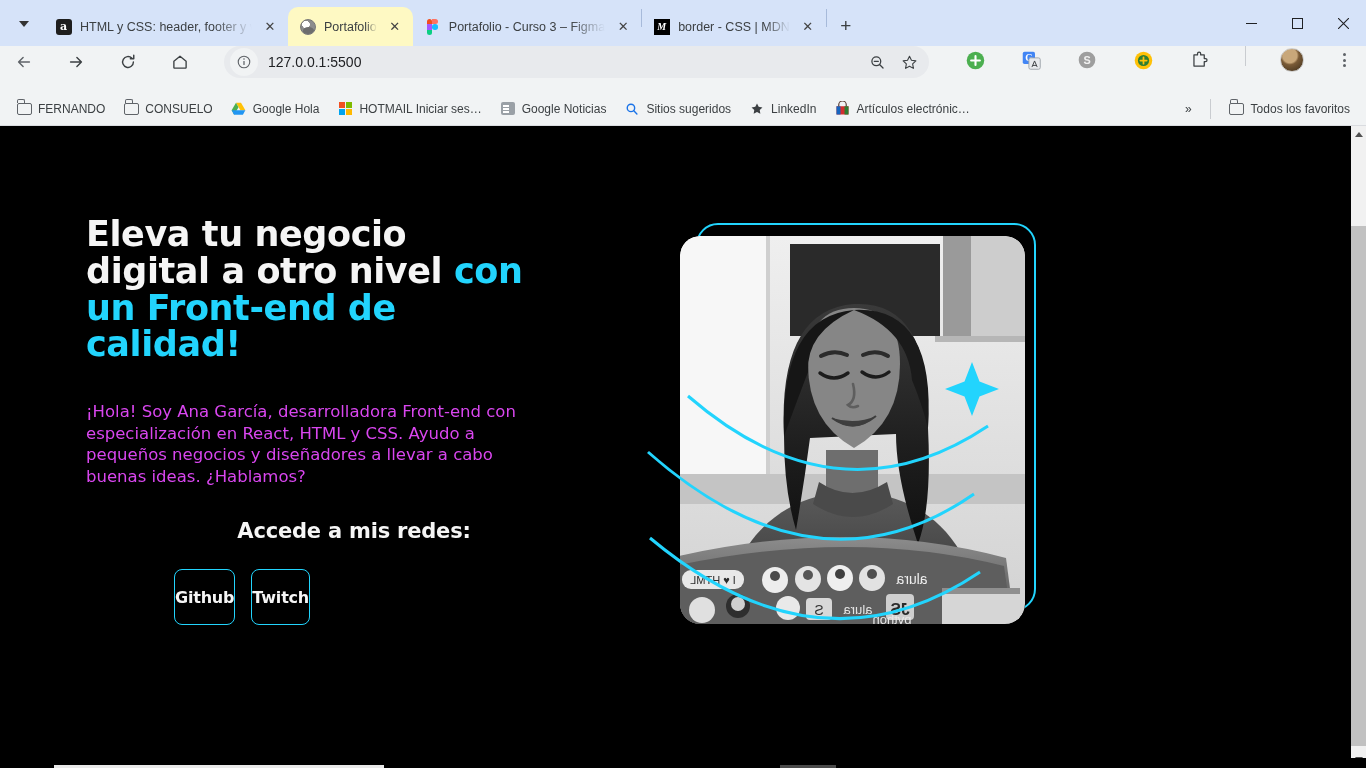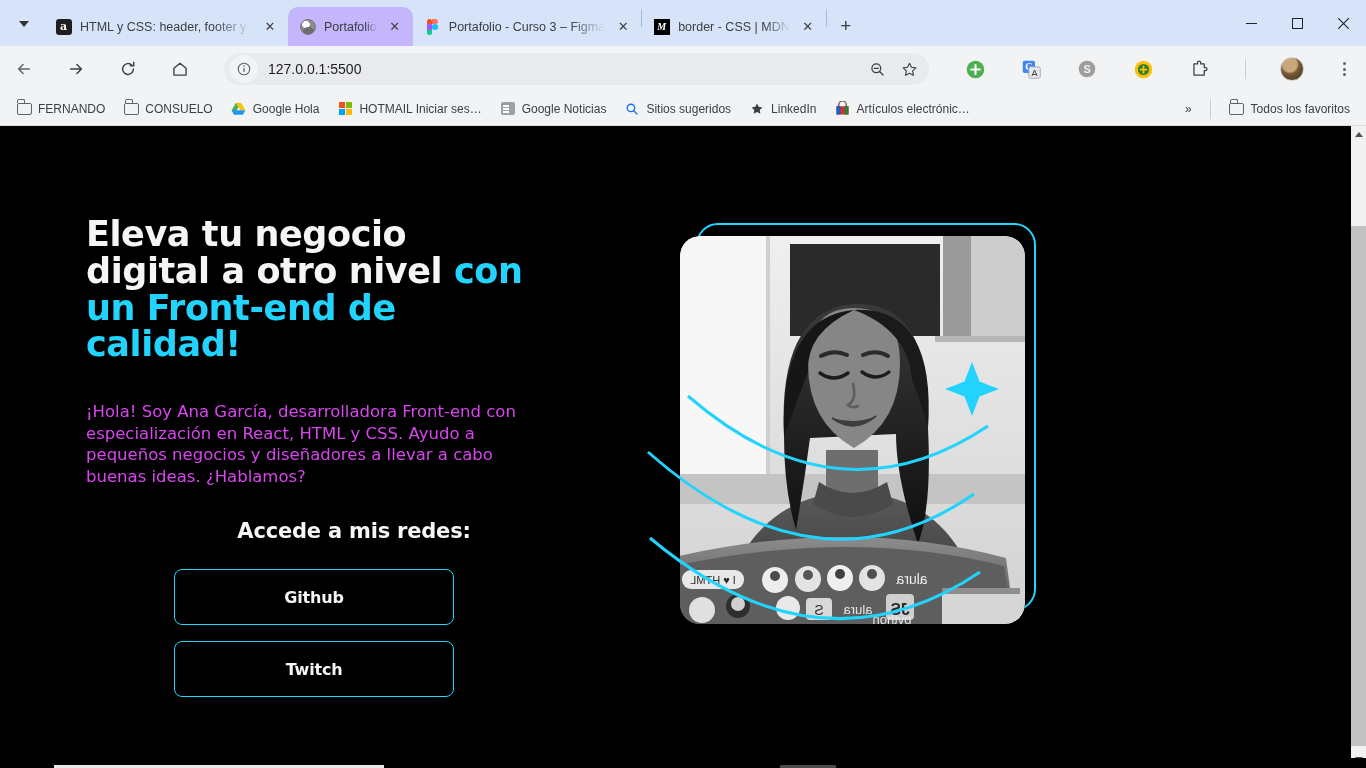--- a/index.html
+++ b/index.html
@@ -26,21 +26,21 @@
   .chev { width: 0; height: 0; border-left: 5px solid transparent;
           border-right: 5px solid transparent; border-top: 6px solid #333; }
 
   .tab {
     height: 39px; display: flex; align-items: center;
     padding: 0 8px 0 11px; border-radius: 10px 10px 0 0;
     position: relative; flex: 0 0 auto;
     font-size: 12.5px; color: #3c4043; gap: 8px;
   }
   .tab.inactive { background: transparent; }
-  .tab.active { background: #c4b5fd; }
+  .tab.active { background: #fef9c3; }
   .tab .favicon { width: 17px; height: 17px; flex: 0 0 auto;
                   display:flex; align-items:center; justify-content:center; }
   .tab .title {
     white-space: nowrap; overflow: hidden;
     max-width: 172px; flex: 1 1 auto;
     -webkit-mask-image: linear-gradient(90deg,#000 78%,transparent 100%);
             mask-image: linear-gradient(90deg,#000 78%,transparent 100%);
   }
   .tab .tclose { width: 20px; height: 20px; flex: 0 0 auto;
                  display: flex; align-items: center; justify-content: center;
@@ -64,22 +64,22 @@
     border:1px solid #777; position:relative; overflow:hidden;}
   .fav-globe:after{content:"";position:absolute;left:2px;top:7px;width:11px;height:7px;
     background:#6d6d6d;border-radius:50% 50% 40% 40%;}
   .fav-figma { width:11px; height:16px; position:relative; }
   .fav-figma i { position:absolute; display:block; width:5.5px; height:5.5px; }
   .fav-mdn { width:16px;height:16px;background:#000;color:#fff;font-size:10px;
     font-weight:700;font-style:italic;display:flex;align-items:center;
     justify-content:center;font-family:"Liberation Serif",serif;}
 
   
-  .toolbar { height: 46px; background: #f1f3f4; display: flex; align-items: center;
-             padding: 16px 8px; gap: 20px; }
+  .toolbar { height: 46px; background: #f1f3f4; display: flex; align-items: flex-start;
+             padding: 0 8px; gap: 20px; }
   .tbtn { width: 32px; height: 32px; border-radius: 50%; display: flex;
           align-items: center; justify-content: center; color: #5f6368; flex:0 0 auto; }
   .omnibox { flex: 1 1 auto; height: 32px; background: #e8eaed; border-radius: 16px;
              display: flex; align-items: center; margin: 0 8px; padding-left: 4px;
              min-width: 0; }
   .omni-info { width: 28px; height: 28px; border-radius: 50%; background:#f1f3f4;
                display:flex; align-items:center; justify-content:center; flex:0 0 auto;
                margin-left:2px; }
   .omni-url { font-size: 14px; color: #202124; margin-left: 10px;
               white-space: nowrap; overflow: hidden; }
@@ -136,21 +136,21 @@
     font-family: "DejaVu Sans", sans-serif;
   }
 
   h2.redes {
     margin-top: 32px; text-align:center; width: 360px; margin-left: 88px;
     font-family: "DejaVu Sans", sans-serif;
     font-size: 21px; font-weight: 700; color: #F5F5F5; letter-spacing: -0.2px;
   }
 
   .btns { margin-top: 26px; margin-left: 88px; width: 280px;
-          display:flex; flex-direction: column; gap: 16px; }
+          display:flex; flex-direction: row; gap: 16px; }
   .social-btn {
     height: 56px; border: 1.5px solid #22D4FD; border-radius: 8px;
     background: transparent; color: #F5F5F5;
     font-family: "DejaVu Sans", sans-serif;
     font-size: 16px; font-weight: 700; letter-spacing: -0.2px;
     display:flex; align-items:center; justify-content:center; cursor: pointer;
   }
 
   
   .hero-right { position: relative; width: 420px; margin-left: 18px; }

